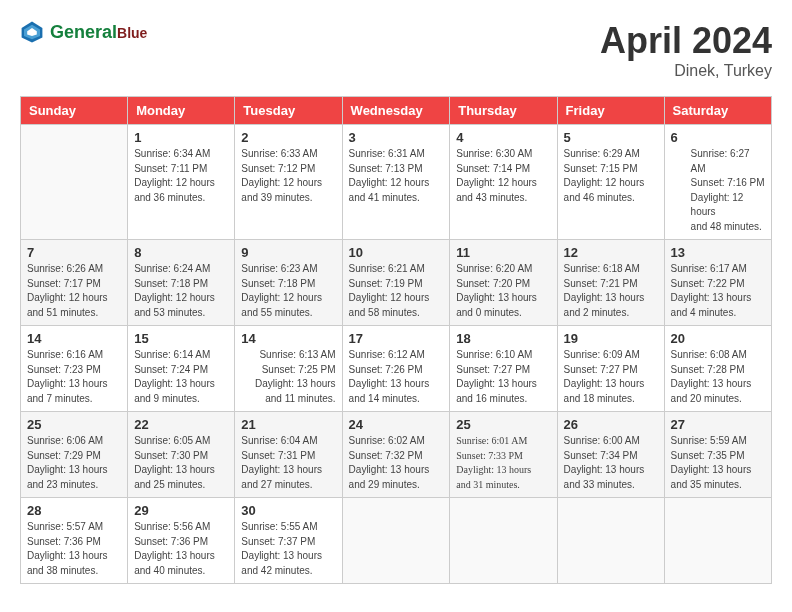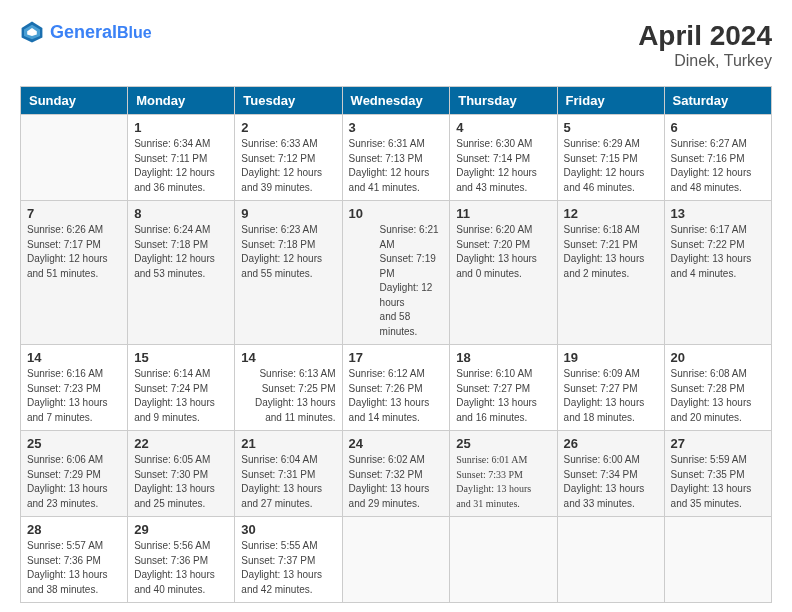--- a/index.html
+++ b/index.html
@@ -14,32 +14,32 @@
       display: flex;
       justify-content: space-between;
       align-items: flex-start;
       margin-bottom: 16px;
     }
     .logo {
       display: flex;
       align-items: center;
       gap: 6px;
     }
-    .logo-text-general { font-size: 18px; font-weight: bold; color: #3b82f6; }
-    .logo-text-blue { font-size: 16px; font-weight: bold; color: #3b82f6; }
+    .logo-text-general { font-size: 18px; font-weight: bold; color: #15803d; }
+    .logo-text-blue { font-size: 14px; font-weight: bold; color: #7f1d1d; }
     .logo-icon {
       width: 24px;
       height: 24px;
     }
     .title-area { text-align: right; }
-    .month-title { font-size: 28px; font-weight: bold; color: #333; }
+    .month-title { font-size: 36px; font-weight: bold; color: #333; }
     .location { font-size: 16px; color: #555; }
     .calendar { width: 100%; border-collapse: collapse; }
     .calendar th {
-      background: #0369a1;
+      background: #ef4444;
       color: #fff;
       padding: 6px 8px;
       text-align: left;
       font-size: 13px;
       border: 1px solid #ccc;
     }
     .calendar td {
       border: 1px solid #ccc;
       vertical-align: top;
       padding: 5px 6px;
@@ -126,21 +126,21 @@
         </td>
         <td>
           <div class="day-number">5</div>
           <div class="day-info" style="white-space: pre-line;">Sunrise: 6:29 AM
 Sunset: 7:15 PM
 Daylight: 12 hours
 and 46 minutes.</div>
         </td>
         <td>
           <div class="day-number">6</div>
-          <div class="day-info" style="white-space: pre-line;">Sunrise: 6:27 AM
+          <div class="day-info" style="white-space: pre-line; margin-left: 20px;">Sunrise: 6:27 AM
 Sunset: 7:16 PM
 Daylight: 12 hours
 and 48 minutes.</div>
         </td>
       </tr>
       <tr class="row-shade">
         <td>
           <div class="day-number">7</div>
           <div class="day-info" style="white-space: pre-line;">Sunrise: 6:26 AM
 Sunset: 7:17 PM
@@ -156,21 +156,21 @@
         </td>
         <td>
           <div class="day-number">9</div>
           <div class="day-info" style="white-space: pre-line;">Sunrise: 6:23 AM
 Sunset: 7:18 PM
 Daylight: 12 hours
 and 55 minutes.</div>
         </td>
         <td>
           <div class="day-number">10</div>
-          <div class="day-info" style="white-space: pre-line; margin-left: 31px;">Sunrise: 6:21 AM
+          <div class="day-info" style="white-space: pre-line;">Sunrise: 6:21 AM
 Sunset: 7:19 PM
 Daylight: 12 hours
 and 58 minutes.</div>
         </td>
         <td>
           <div class="day-number">11</div>
           <div class="day-info" style="white-space: pre-line;">Sunrise: 6:20 AM
 Sunset: 7:20 PM
 Daylight: 13 hours
 and 0 minutes.</div>

